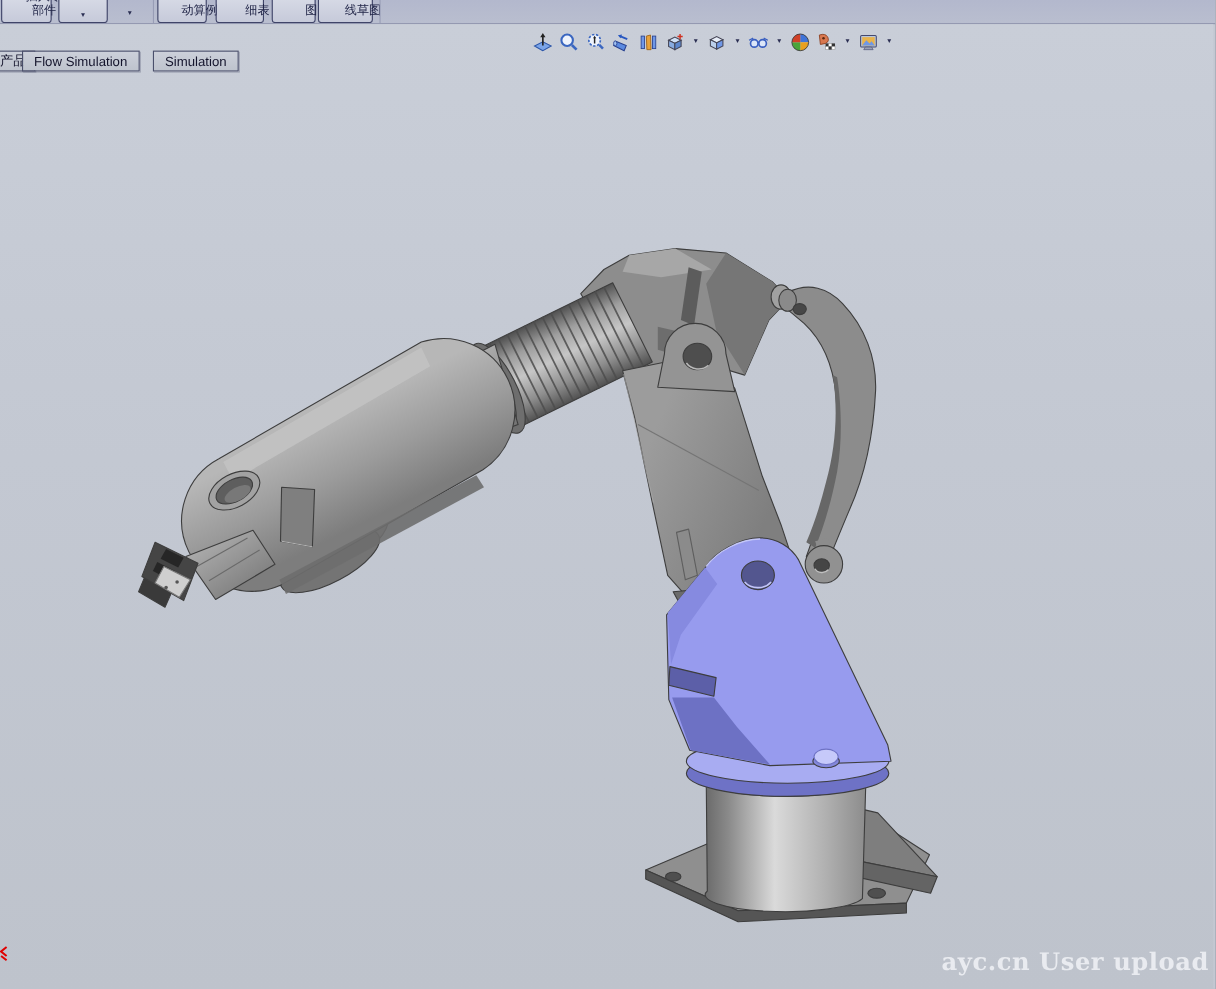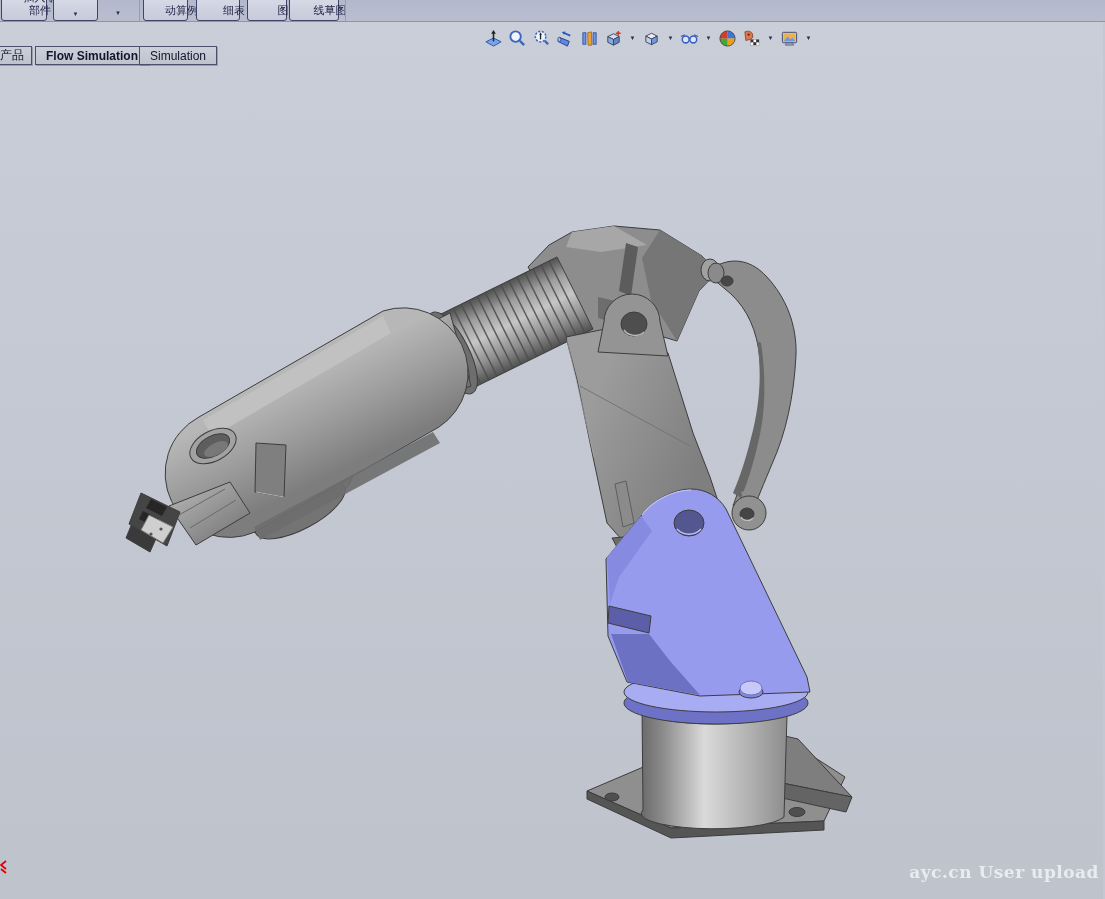--- a/index.html
+++ b/index.html
@@ -30,21 +30,21 @@
   .viewport{position:absolute;left:0;top:22px;width:1103px;height:877px;
     background:linear-gradient(#c9ced8 0%,#c3c8d2 45%,#bec3cc 100%);}
   .model-svg{position:absolute;left:0;top:0;width:1105px;height:877px;}
 
   
   .hud{position:absolute;left:484px;top:5px;height:22px;display:flex;align-items:center;gap:5px;}
   .hud .ico{width:19px;height:19px;display:flex;align-items:center;justify-content:center;cursor:default;}
   .hud .caret{width:9px;text-align:center;cursor:default;}
 
   .watermark{position:absolute;right:4px;top:840px;font-family:"DejaVu Serif","Liberation Serif",serif;
-    font-weight:bold;font-size:17px;color:#eceef2;letter-spacing:.5px;opacity:.95;}
+    font-weight:bold;font-size:22px;color:#eceef2;letter-spacing:.5px;opacity:.95;}
 </style>
 </head>
 <body>
 
 <div class="screen">
 
   <div class="top-strip">
     <div class="cm-btn" style="left:1px;width:46px;">
       <span class="l1">插入零</span>
       <span class="l2">部件</span>
@@ -228,21 +228,21 @@
         </g>
       </g>
 
       <path d="M6,861 L1,865 L6,869 M1,869 L6,873" stroke="#e00000" stroke-width="1.8" fill="none"></path>
     </svg>
 
     <div>
       <div class="tab" style="left:-14px;width:46px;padding-left:16px;">
         <span>产品</span>
       </div>
-      <div class="tab" style="left:35px;font-weight:bold;">
+      <div class="tab" style="left:20px;">
         <span>Flow Simulation</span>
       </div>
       <div class="tab" style="left:139px;">
         <span>Simulation</span>
       </div>
     </div>
 
     <div class="hud">
       <span class="ico">
         <svg width="19" height="19" viewBox="0 0 20 20">

